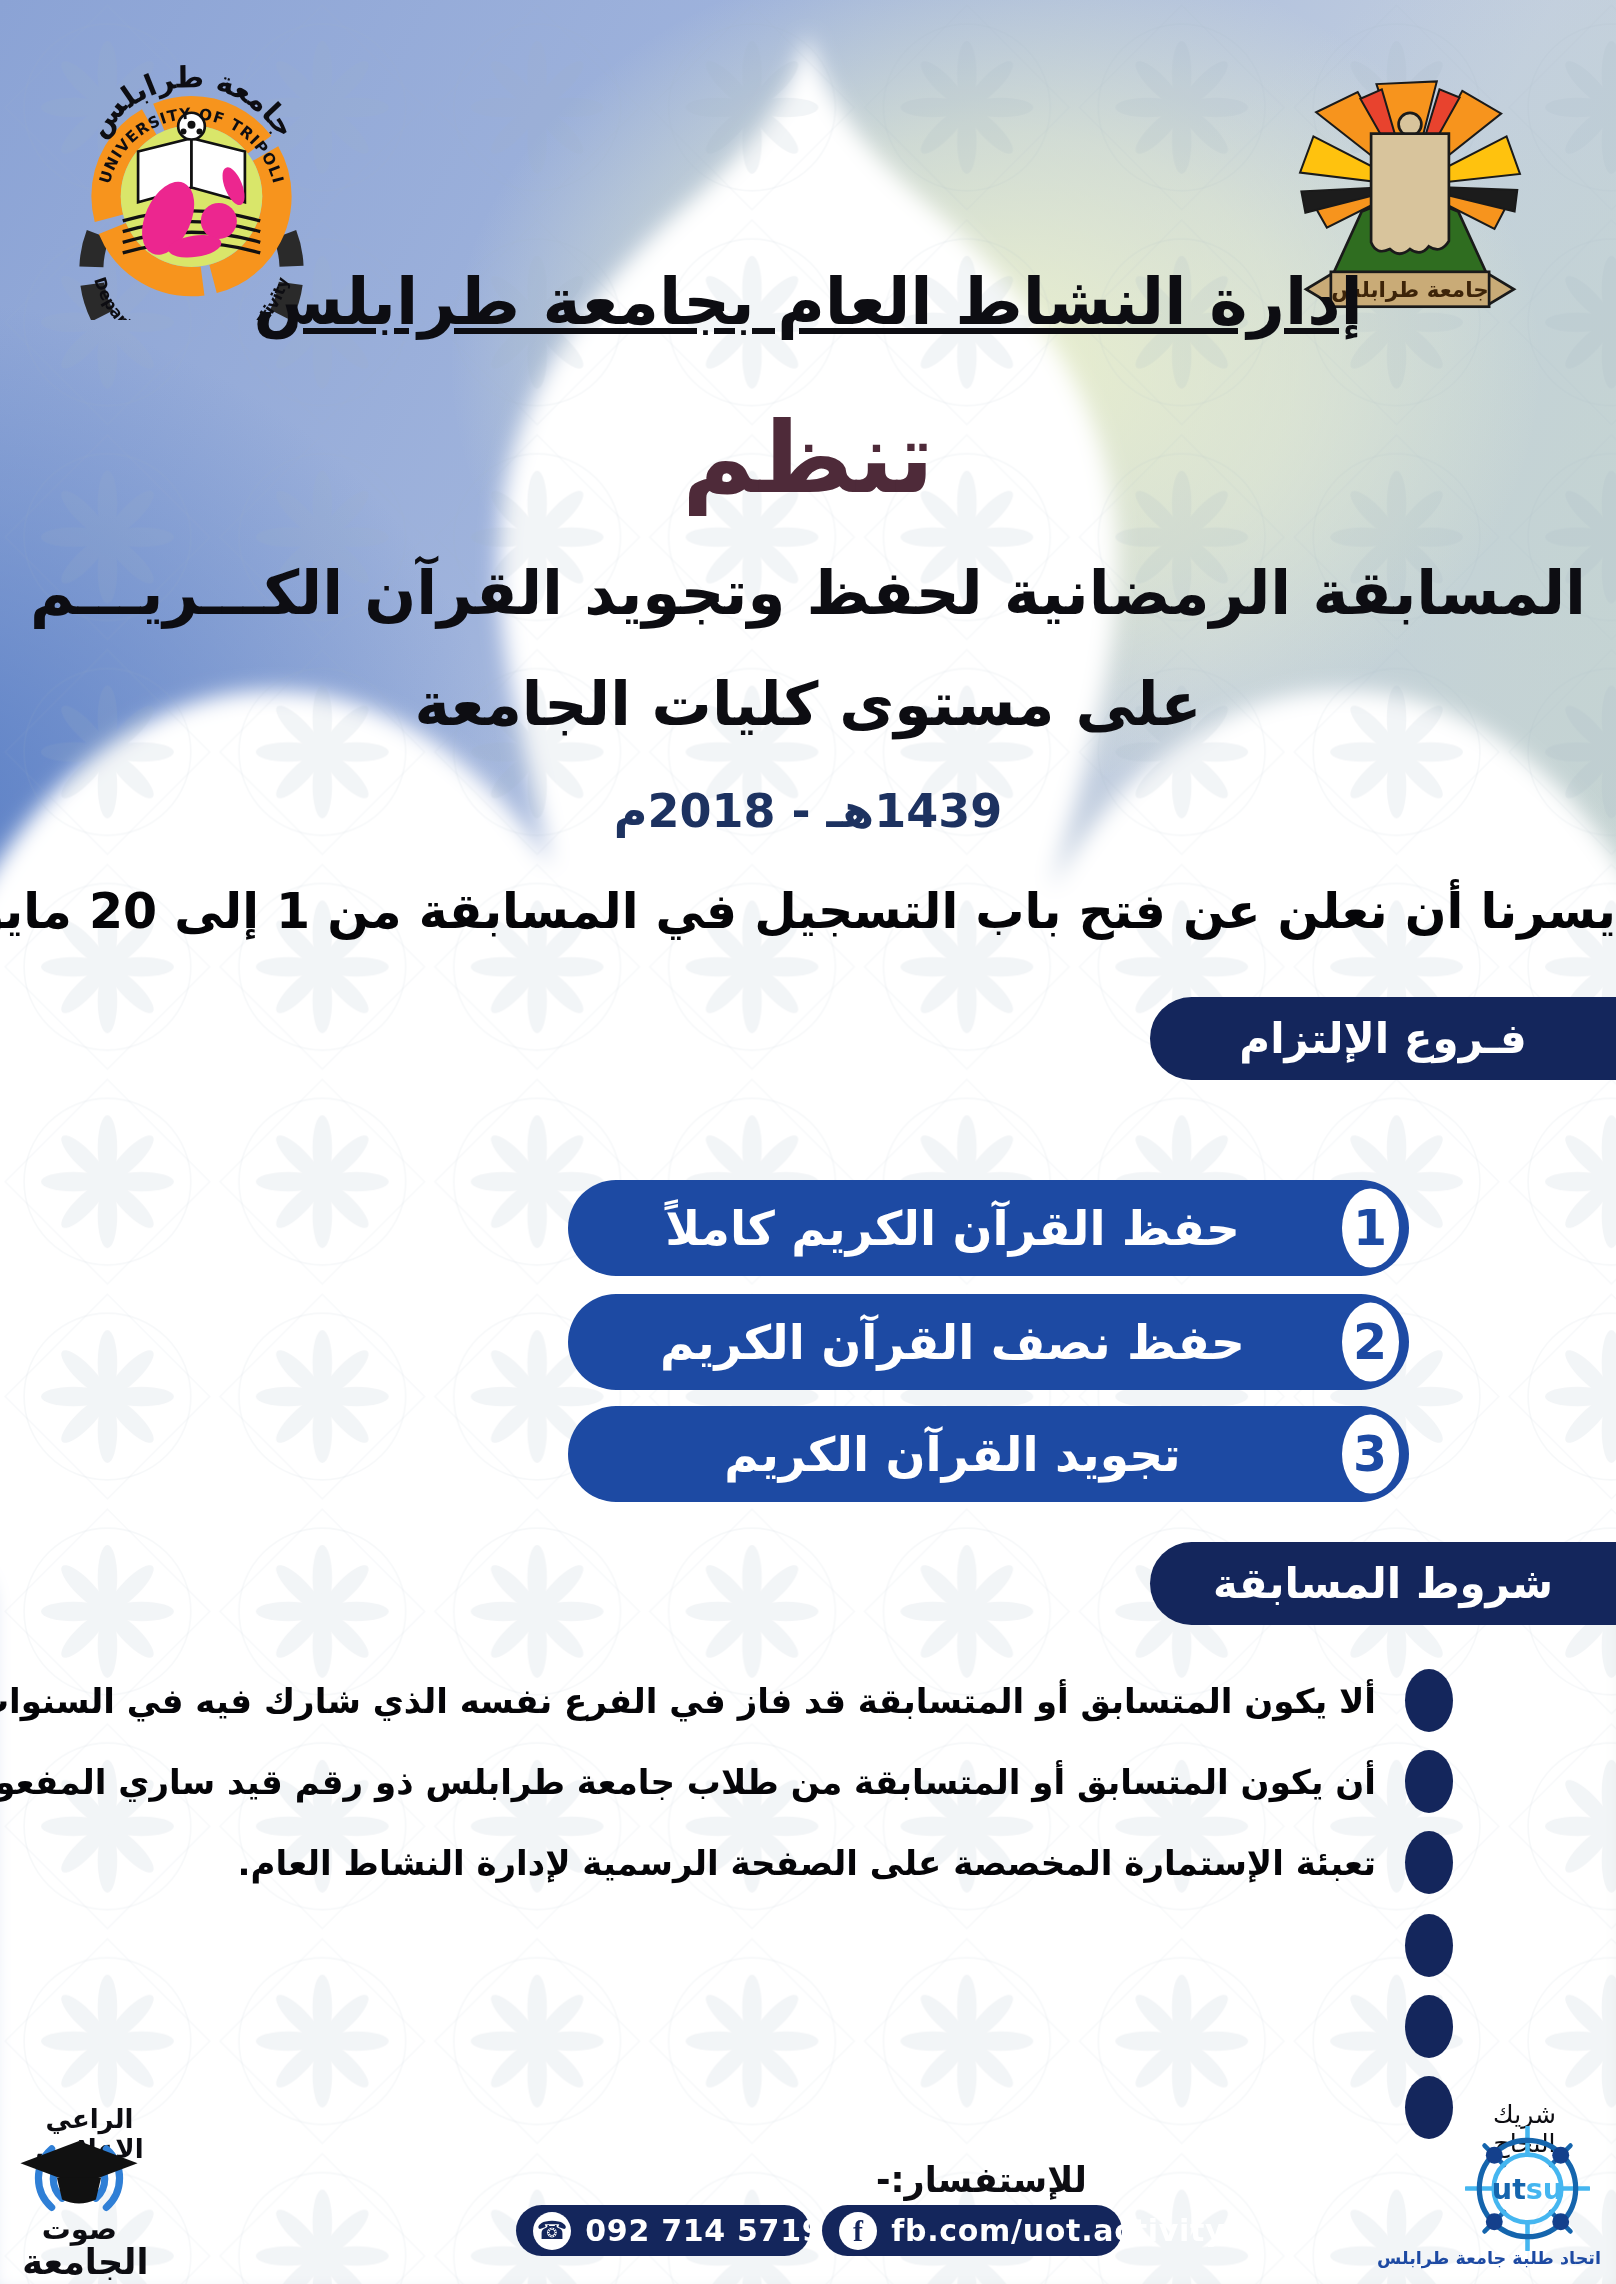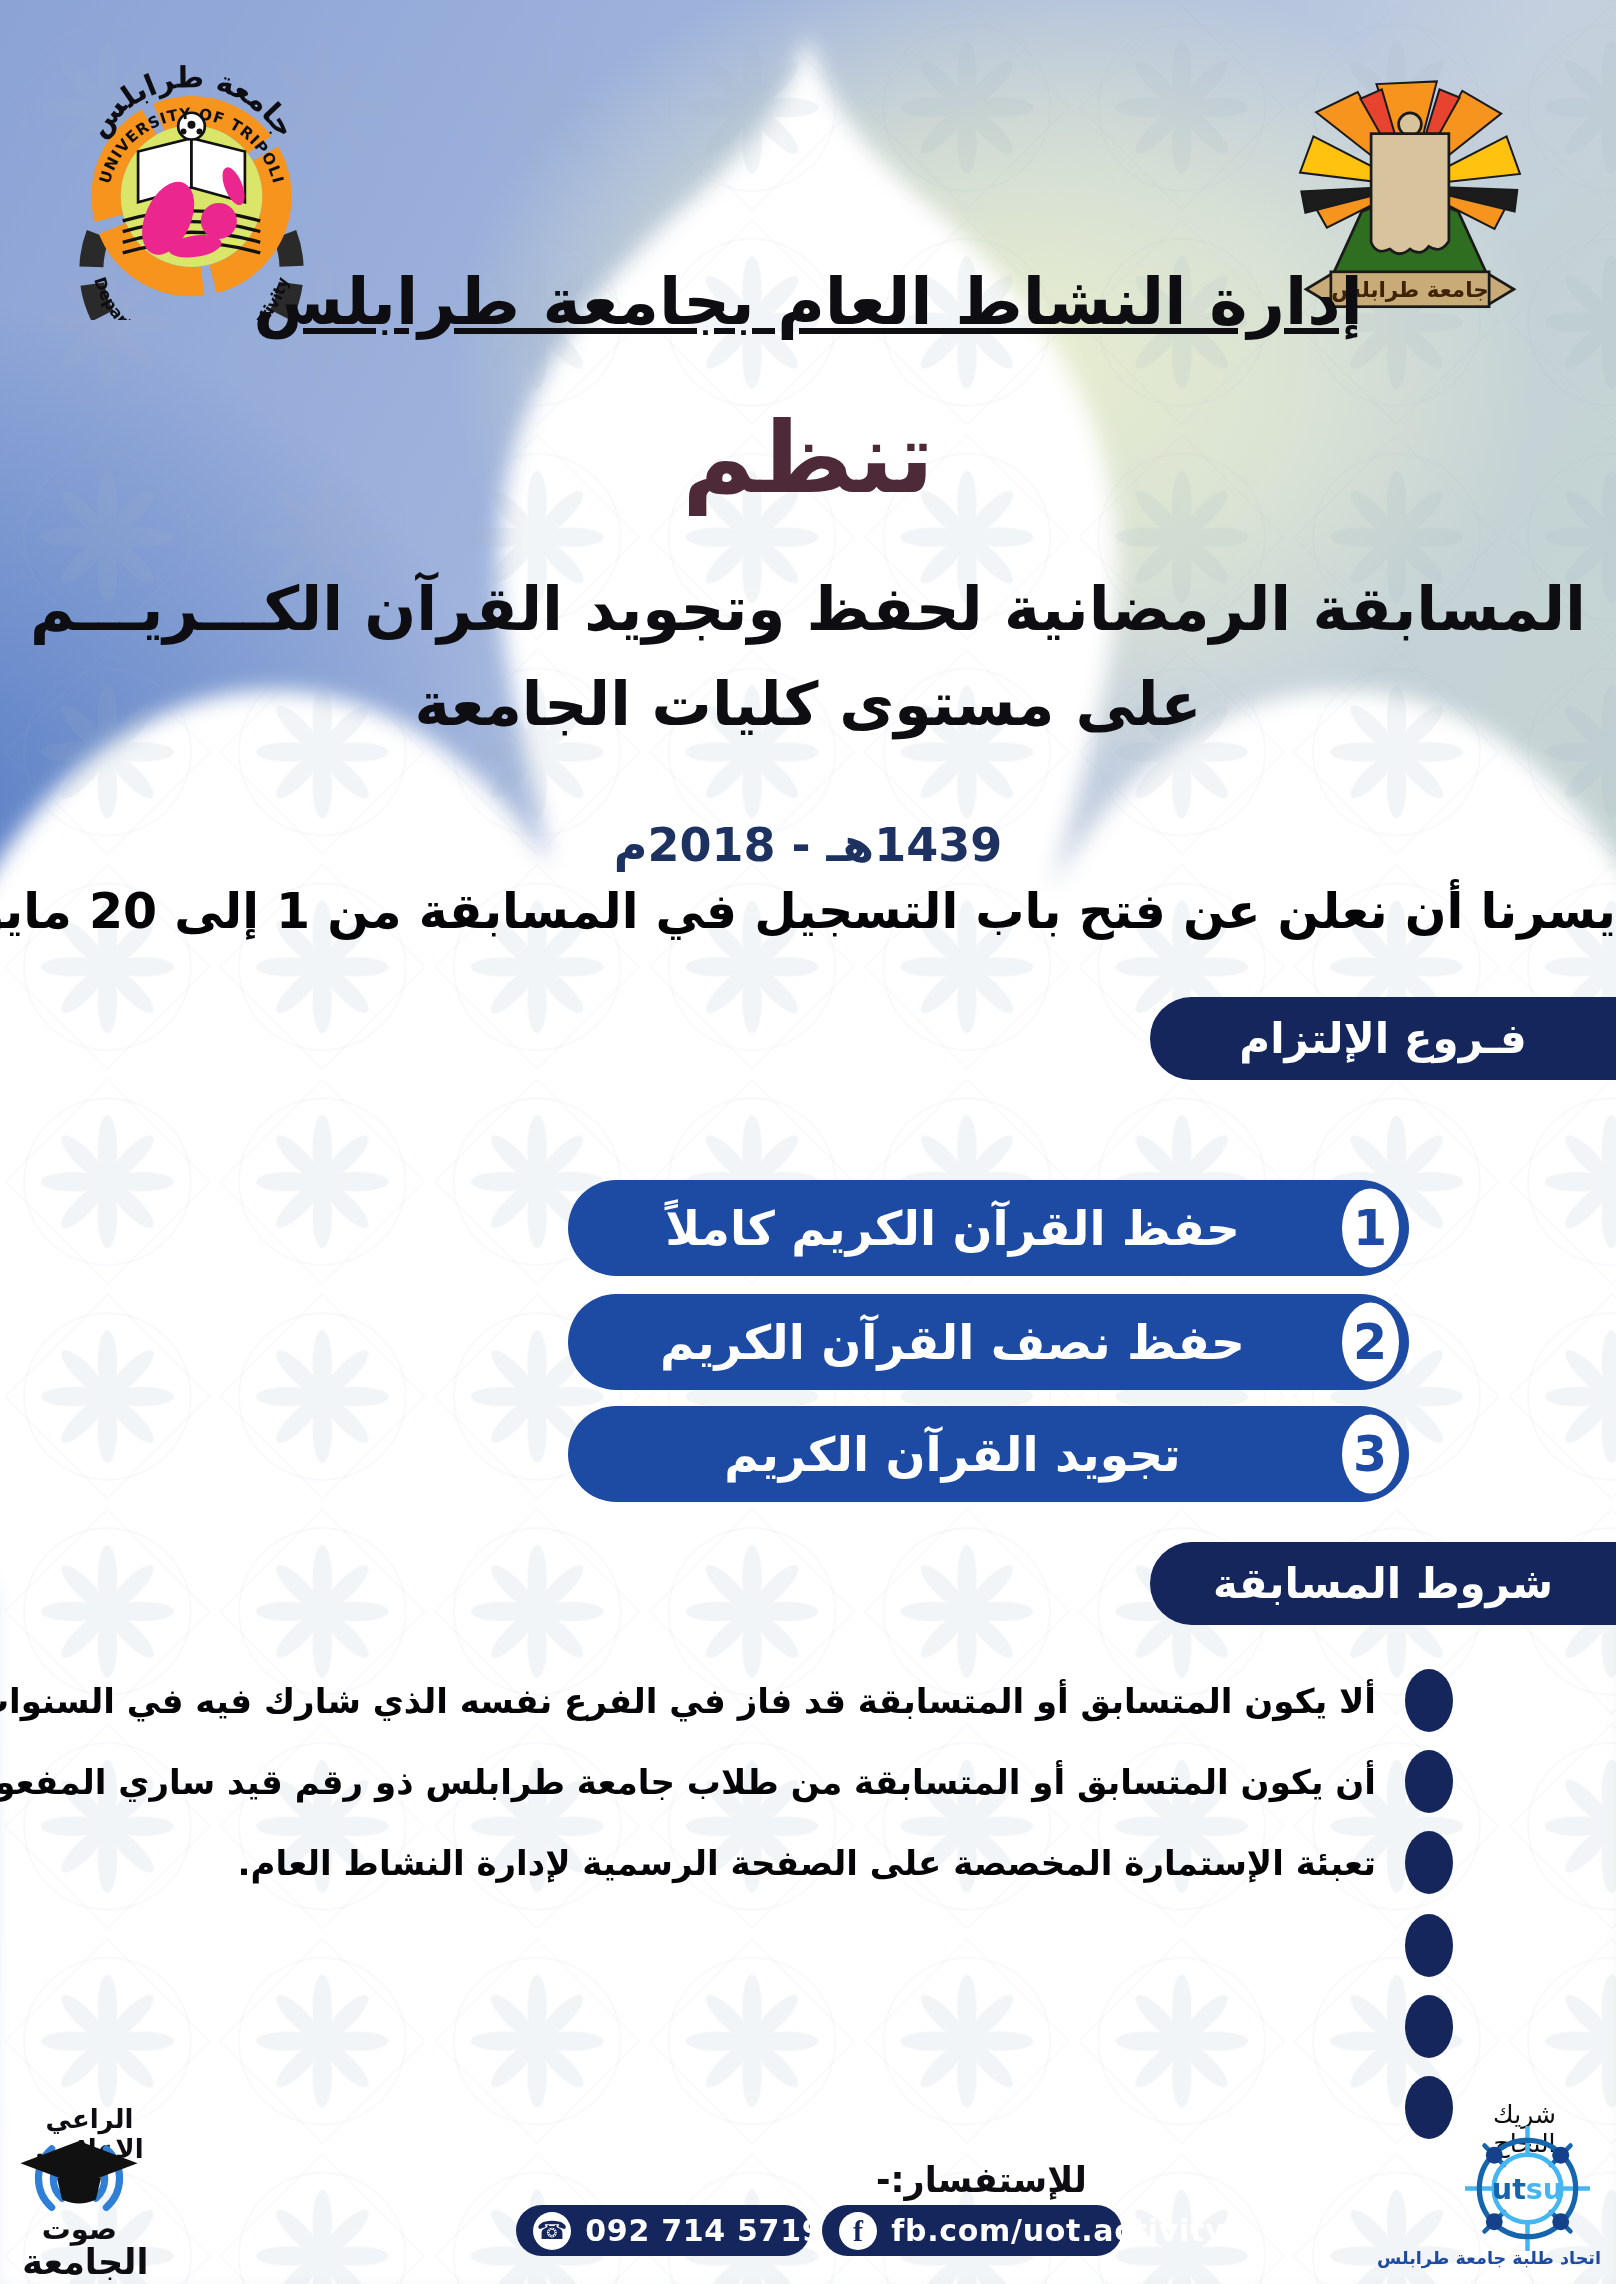--- a/index.html
+++ b/index.html
@@ -17,23 +17,23 @@
   .bg{position:absolute;left:0;top:0;width:1616px;height:2284px;}
 
   
   .logo-left{position:absolute;left:68px;top:26px;width:247px;height:286px;}
   .logo-right{position:absolute;left:1296px;top:72px;width:228px;height:234px;}
 
   
   .center-line{position:absolute;left:0;width:100%;text-align:center;direction:rtl;white-space:nowrap;}
   .t-organizer{top:264px;font-size:65px;font-weight:bold;color:#0d0d12;text-decoration:underline;}
   .t-organizes{top:400px;font-size:99px;font-weight:bold;color:#4e2a39;}
-  .t-comp1{top:557px;font-size:61px;font-weight:bold;color:#0d0d12;margin-top:16px;}
+  .t-comp1{top:557px;font-size:61px;font-weight:bold;color:#0d0d12;}
   .t-comp2{top:669px;font-size:60px;font-weight:bold;color:#0d0d12;}
-  .t-date{top:818px;font-size:46px;font-weight:bold;color:#1d3260;}
+  .t-date{top:784px;font-size:46px;font-weight:bold;color:#1d3260;}
   .t-announce{top:883px;font-size:49px;font-weight:bold;color:#050508;}
 
   
   .band{
     position:absolute;right:0;width:466px;height:83px;
     background:#14265c;border-radius:44px 0 0 44px;
     color:#ffffff;display:flex;align-items:center;justify-content:center;
     font-size:42px;font-weight:bold;direction:rtl;
   }
   .band1{top:997px;}

